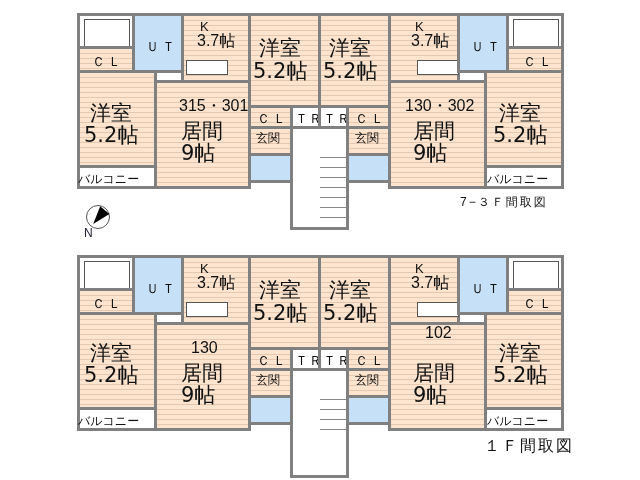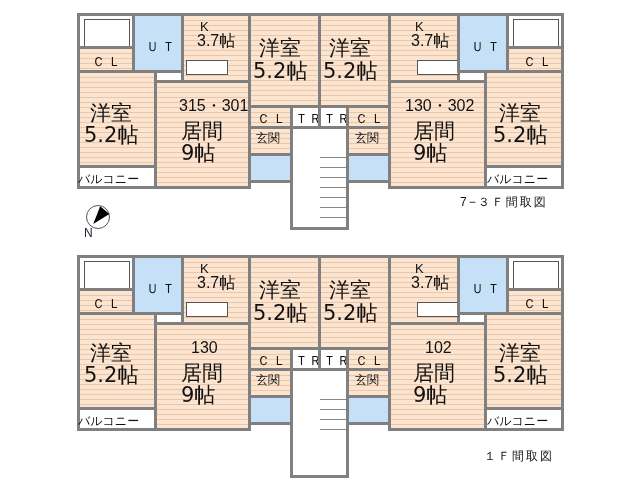--- a/index.html
+++ b/index.html
@@ -176,27 +176,27 @@
   <div class="room blue" style="left:457px;top:13px;width:52px;height:60px;">
     <span class="lbl mid" style="left:11px;top:24px;">ＵＴ</span>
     </div>
   <div class="room white" style="left:506px;top:13px;width:58px;height:36px;">
       <div class="fixture" style="left:4px;top:3px;width:44px;height:26px;"></div>
     </div>
   <div class="room floor" style="left:506px;top:46px;width:58px;height:27px;">
     <span class="lbl mid" style="left:14px;top:6px;">ＣＬ</span>
     </div>
   <div class="room floor" style="left:388px;top:80px;width:99px;height:109px;">
-    <span class="lbl small" style="left:34px;top:15px;">102</span>
+    <span class="lbl small" style="left:34px;top:0;">102</span>
     <span class="lbl big" style="left:22px;top:38px;">居間</span>
     <span class="lbl big" style="left:22px;top:60px;">9帖</span>
     </div>
   <div class="room floor" style="left:484px;top:70px;width:80px;height:98px;">
     <span class="lbl big" style="left:12px;top:28px;">洋室</span>
     <span class="lbl big" style="left:6px;top:50px;">5.2帖</span>
     </div>
   <div class="room white" style="left:484px;top:165px;width:80px;height:24px;">
     <span class="lbl small" style="left:0px;top:5px;font-size:12px;">バルコニー</span>
     </div>
   <div class="room white" style="left:290px;top:126px;width:59px;height:110px;"></div>
   <div class="abs stairs" style="left:320px;top:148px;width:26px;height:48px;"></div>
-  <span class="lbl small" style="left:484px;top:208px;font-size:12px;letter-spacing:2px;">１Ｆ間取図</span>
+  <span class="lbl small" style="left:484px;top:196px;font-size:16px;letter-spacing:2px;">１Ｆ間取図</span>
 </div>
 
 </body></html>

